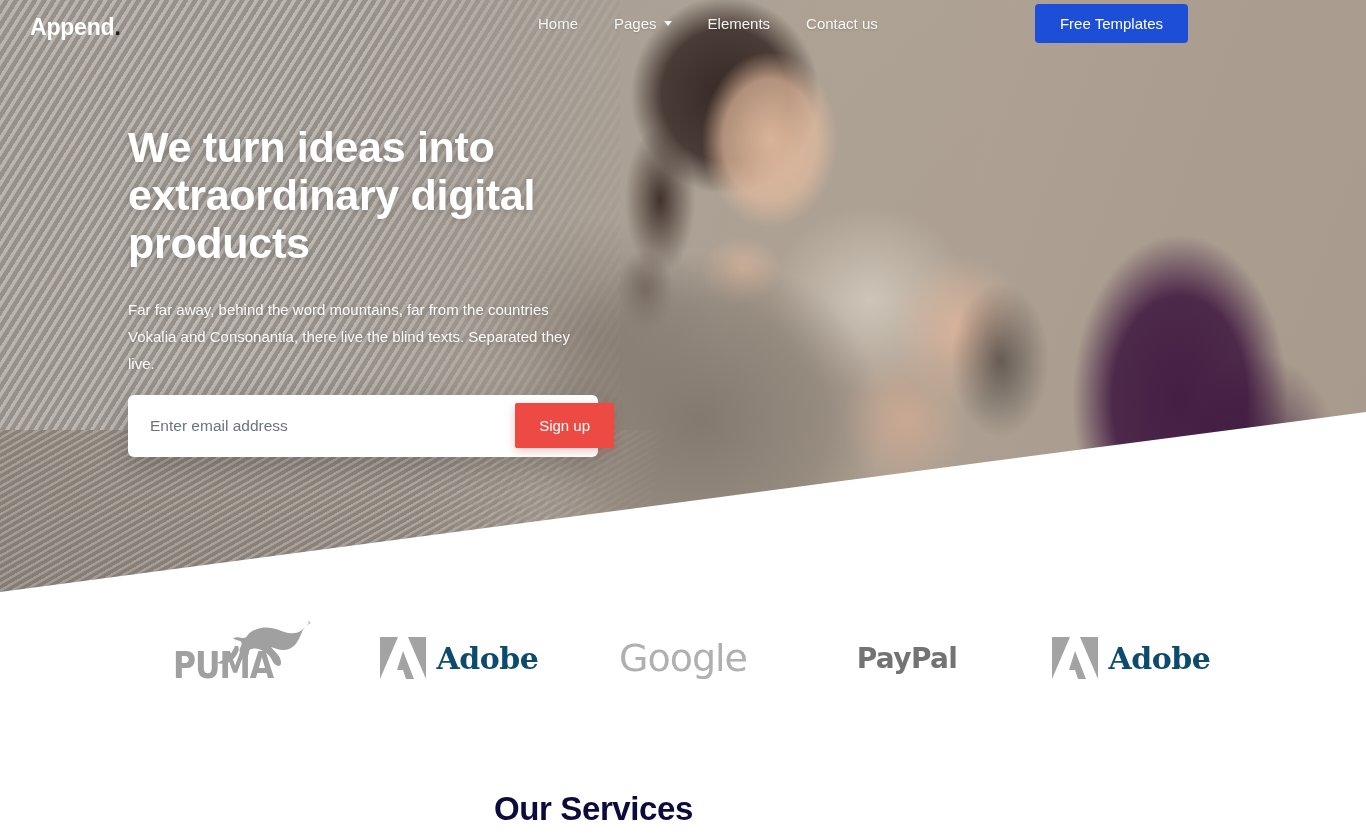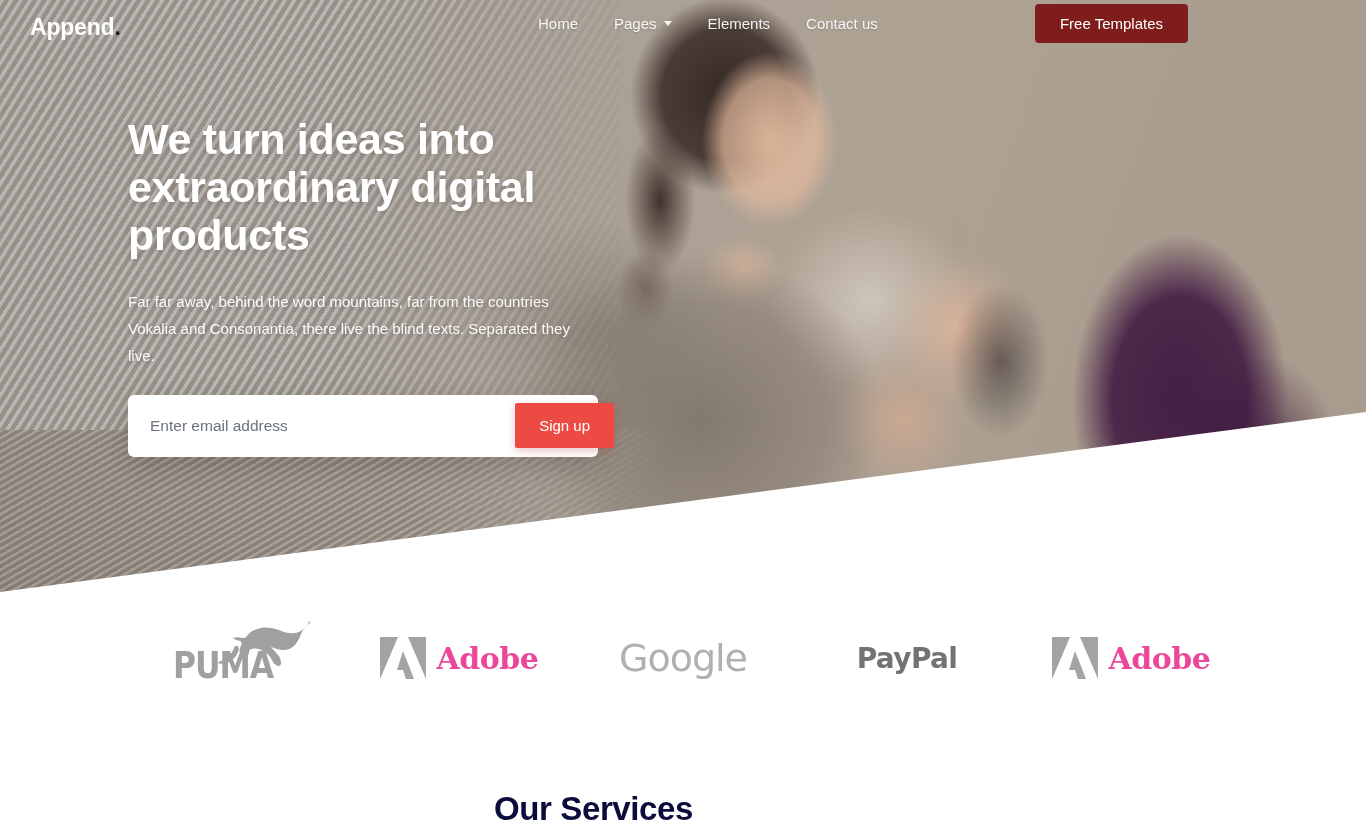--- a/index.html
+++ b/index.html
@@ -103,31 +103,32 @@
     text-shadow: 0 1px 2px rgba(0,0,0,0.18);
   }
   .caret {
     width: 0; height: 0;
     border-left: 4px solid transparent; border-right: 4px solid transparent;
     border-top: 5px solid rgba(255,255,255,0.9);
     display: inline-block;
   }
   .btn-templates {
     position: absolute; right: 46px; top: 4px;
-    background: #7f1d1d; color: #fff;
+    background: #1d4ed8; color: #fff;
     font-size: 15px; padding: 11px 25px; border: none; border-radius: 4px;
     cursor: pointer; white-space: nowrap;
   }
 
   
   .hero-content { position: absolute; left: 128px; top: 115px; width: 520px; z-index: 10; }
   .headline {
     font-size: 43px; font-weight: bold; color: #ffffff;
     line-height: 1.12; letter-spacing: -0.3px;
     text-shadow: 0 1px 6px rgba(70,60,55,0.28);
+    margin-top: 8px;
   }
   .subtext {
     margin-top: 30px; font-size: 15px; color: rgba(255,255,255,0.96);
     line-height: 1.78; width: 460px;
     text-shadow: 0 1px 4px rgba(70,60,55,0.35);
   }
   .signup-form {
     position: absolute; left: 128px; top: 395px; width: 470px; height: 62px;
     background: #ffffff; border-radius: 6px;
     box-shadow: 0 8px 26px rgba(40,35,30,0.22);
@@ -159,21 +160,21 @@
   }
   .puma-wrap { position: relative; width: 125px; height: 70px; }
   .puma-text {
     position: absolute; left: 0; bottom: 6px;
     font-size: 30px; font-weight: bold; letter-spacing: -1px;
     color: #a0a0a0; font-family: "DejaVu Sans", sans-serif;
     transform: scaleY(1.25) scaleX(1.05); transform-origin: left bottom;
   }
   .adobe-wrap { display: flex; align-items: center; gap: 11px; }
   .adobe-text {
-    font-size: 30px; font-weight: bold; color: #ec4899;
+    font-size: 30px; font-weight: bold; color: #0c4a6e;
     font-family: "DejaVu Serif", serif; letter-spacing: -0.5px;
   }
   .google-text {
     font-size: 38px; color: #b0b0b0; letter-spacing: -1px;
     font-family: "DejaVu Sans", sans-serif;
   }
   .paypal-text {
     font-size: 28px; font-weight: bold; 
     color: #737373; letter-spacing: -0.6px;
     font-family: "DejaVu Sans", sans-serif;

